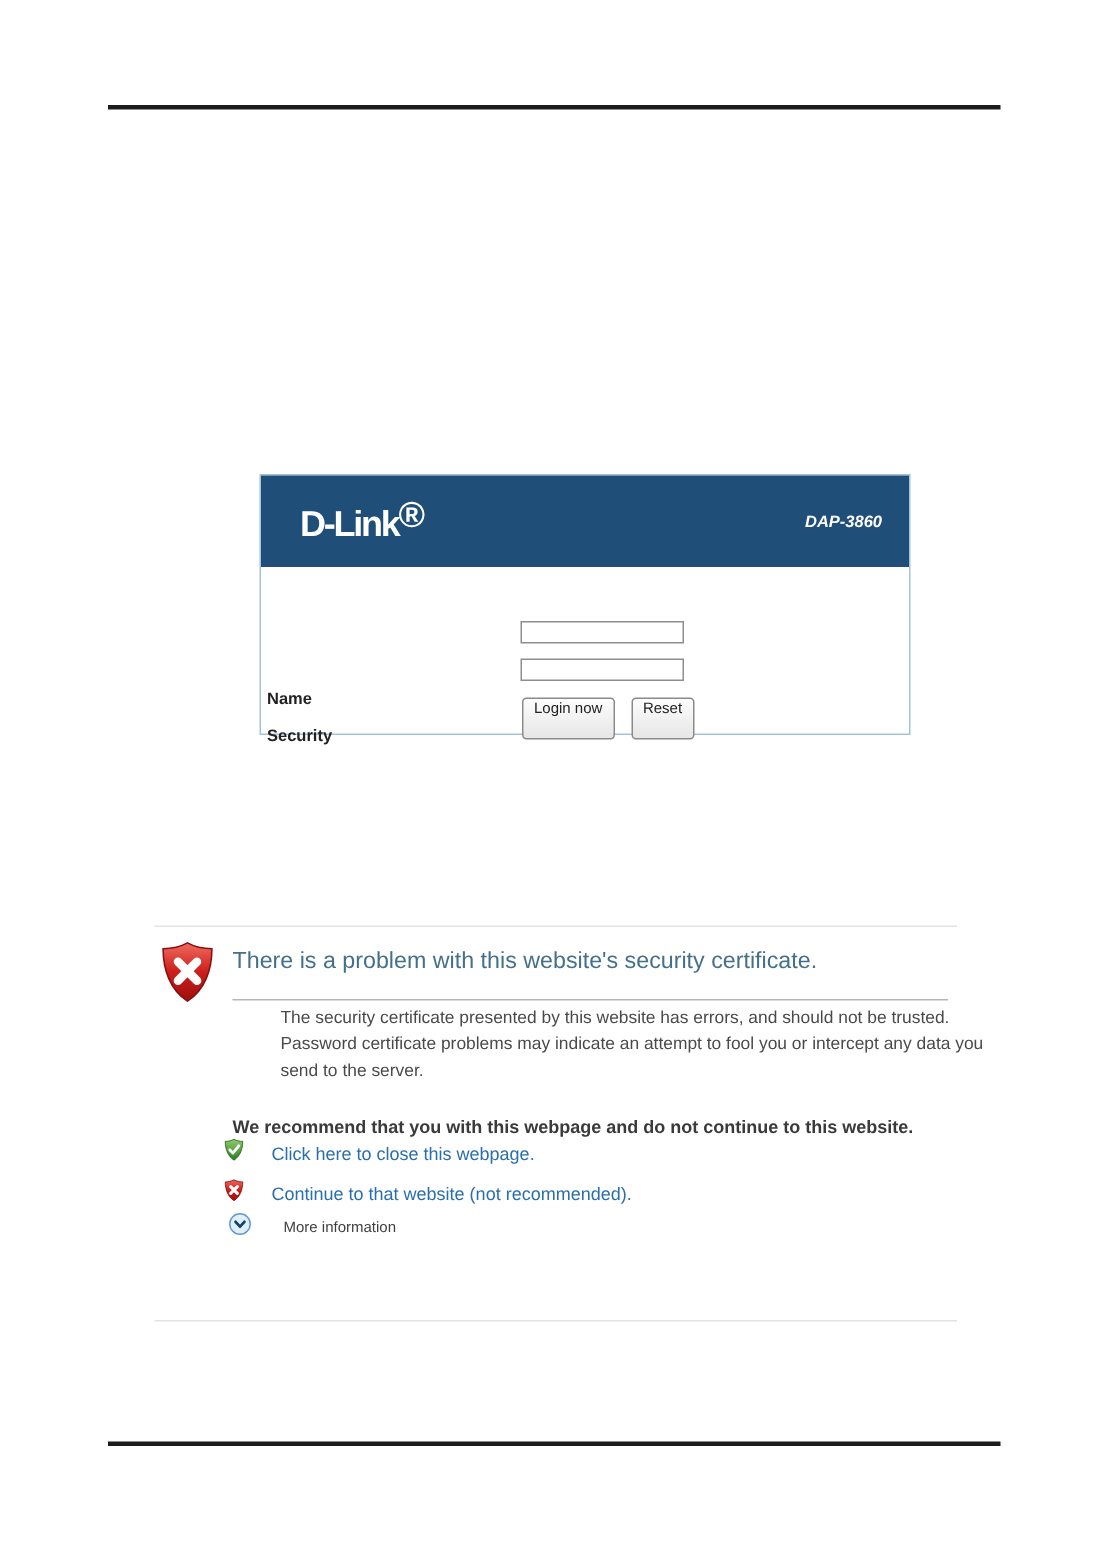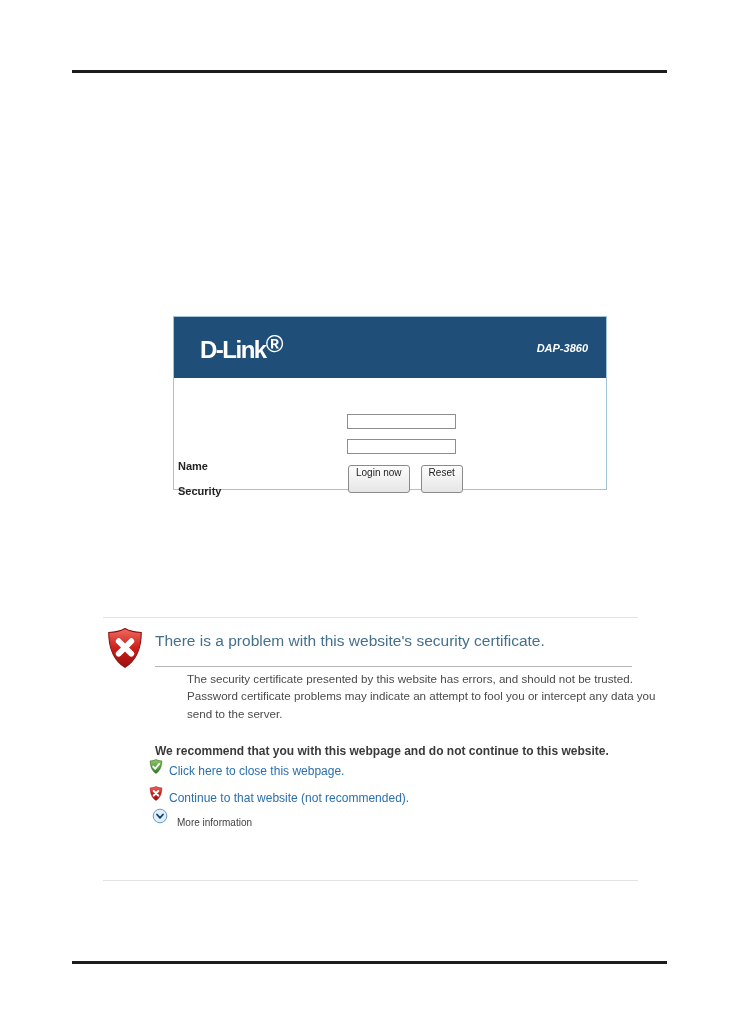--- a/index.html
+++ b/index.html
@@ -52,21 +52,21 @@
   }
   .cert-divider { position:absolute; left:52px; top:48px; width:477px; height:1px; background:#b5b5b5; }
   .cert-body {
     position:absolute; left:52px; top:52px; width:492px;
     font-size:11.6px; line-height:1.5; color:#4a4a4a;margin-left:32px;
   }
   .cert-recommend {
     position:absolute; left:52px; top:126px; width:492px;
     font-size:12px; font-weight:bold; color:#3a3a3a;
   }
-  .cert-link-row { position:absolute; left:46px; display:flex; align-items:flex-end; cursor:pointer; }
+  .cert-link-row { position:absolute; left:46px; display:flex; align-items:center; cursor:pointer;gap:12px; }
   .cert-link-row .txt { margin-left:6px; font-size:12px; color:#2a6fad; }
   .row-close { top:141px; }
   .row-continue { top:168px; }
   .row-more { top:190px; left:49px; }
   .row-more .txt { margin-left:9px; font-size:10px; color:#3f3f3f; }
 </style>
 </head>
 <body>
 
 <div class="page">

